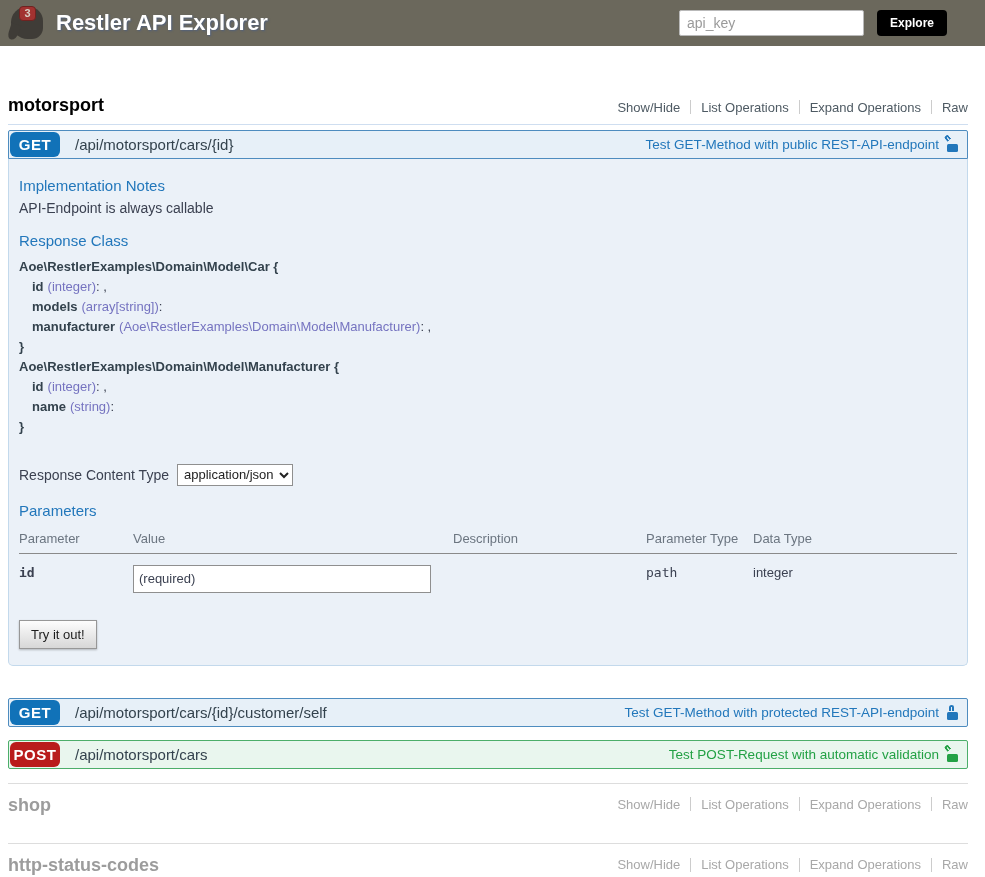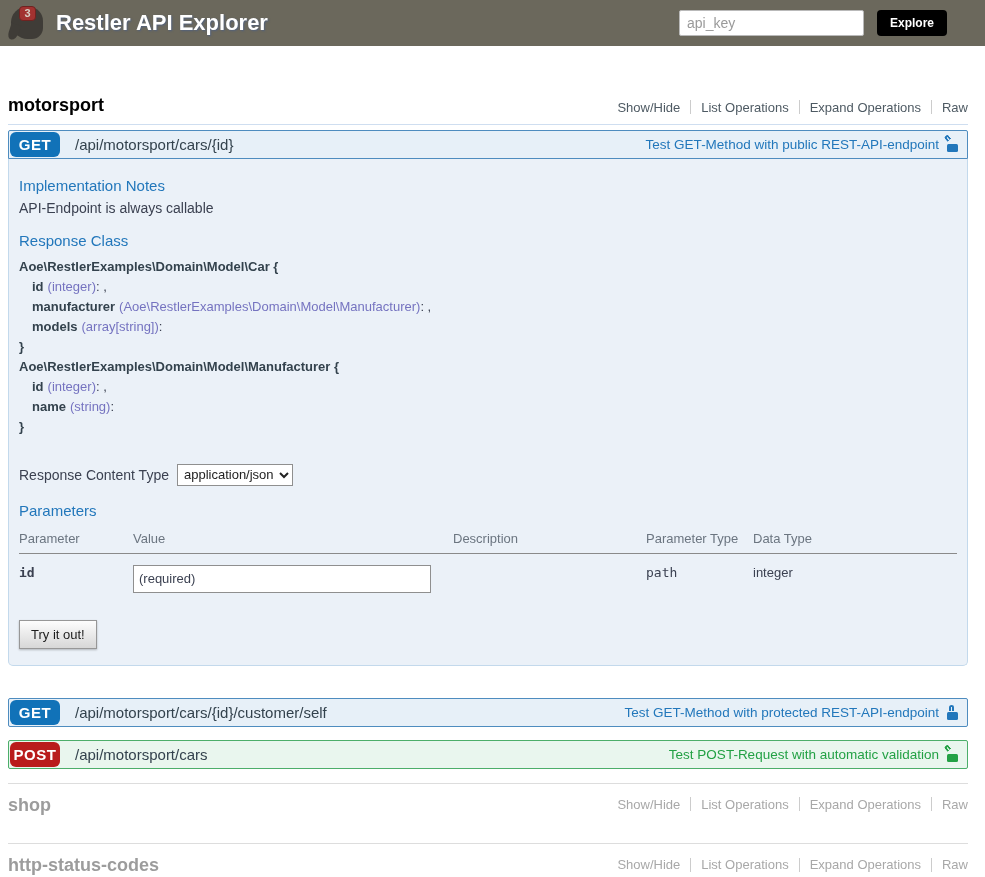--- a/index.html
+++ b/index.html
@@ -147,24 +147,24 @@
         <p class="note">API-Endpoint is always callable</p>
 
         <h3 class="sub-heading">Response Class</h3>
 
         <div class="model-snippet">
           <div class="m-line"><span class="m-strong">Aoe\RestlerExamples\Domain\Model\Car {</span></div>
           <div class="m-line indent">
             <span class="m-strong">id</span><span class="m-type">(integer)</span><span>: ,</span>
           </div>
           <div class="m-line indent">
+            <span class="m-strong">models</span><span class="m-type">(array[string])</span><span>:</span>
+          </div>
+          <div class="m-line indent">
             <span class="m-strong">manufacturer</span><span class="m-type">(Aoe\RestlerExamples\Domain\Model\Manufacturer)</span><span>: ,</span>
-          </div>
-          <div class="m-line indent">
-            <span class="m-strong">models</span><span class="m-type">(array[string])</span><span>:</span>
           </div>
           <div class="m-line"><span class="m-strong">}</span></div>
           <div class="m-line"><span class="m-strong">Aoe\RestlerExamples\Domain\Model\Manufacturer {</span></div>
           <div class="m-line indent">
             <span class="m-strong">id</span><span class="m-type">(integer)</span><span>: ,</span>
           </div>
           <div class="m-line indent">
             <span class="m-strong">name</span><span class="m-type">(string)</span><span>:</span>
           </div>
           <div class="m-line"><span class="m-strong">}</span></div>

